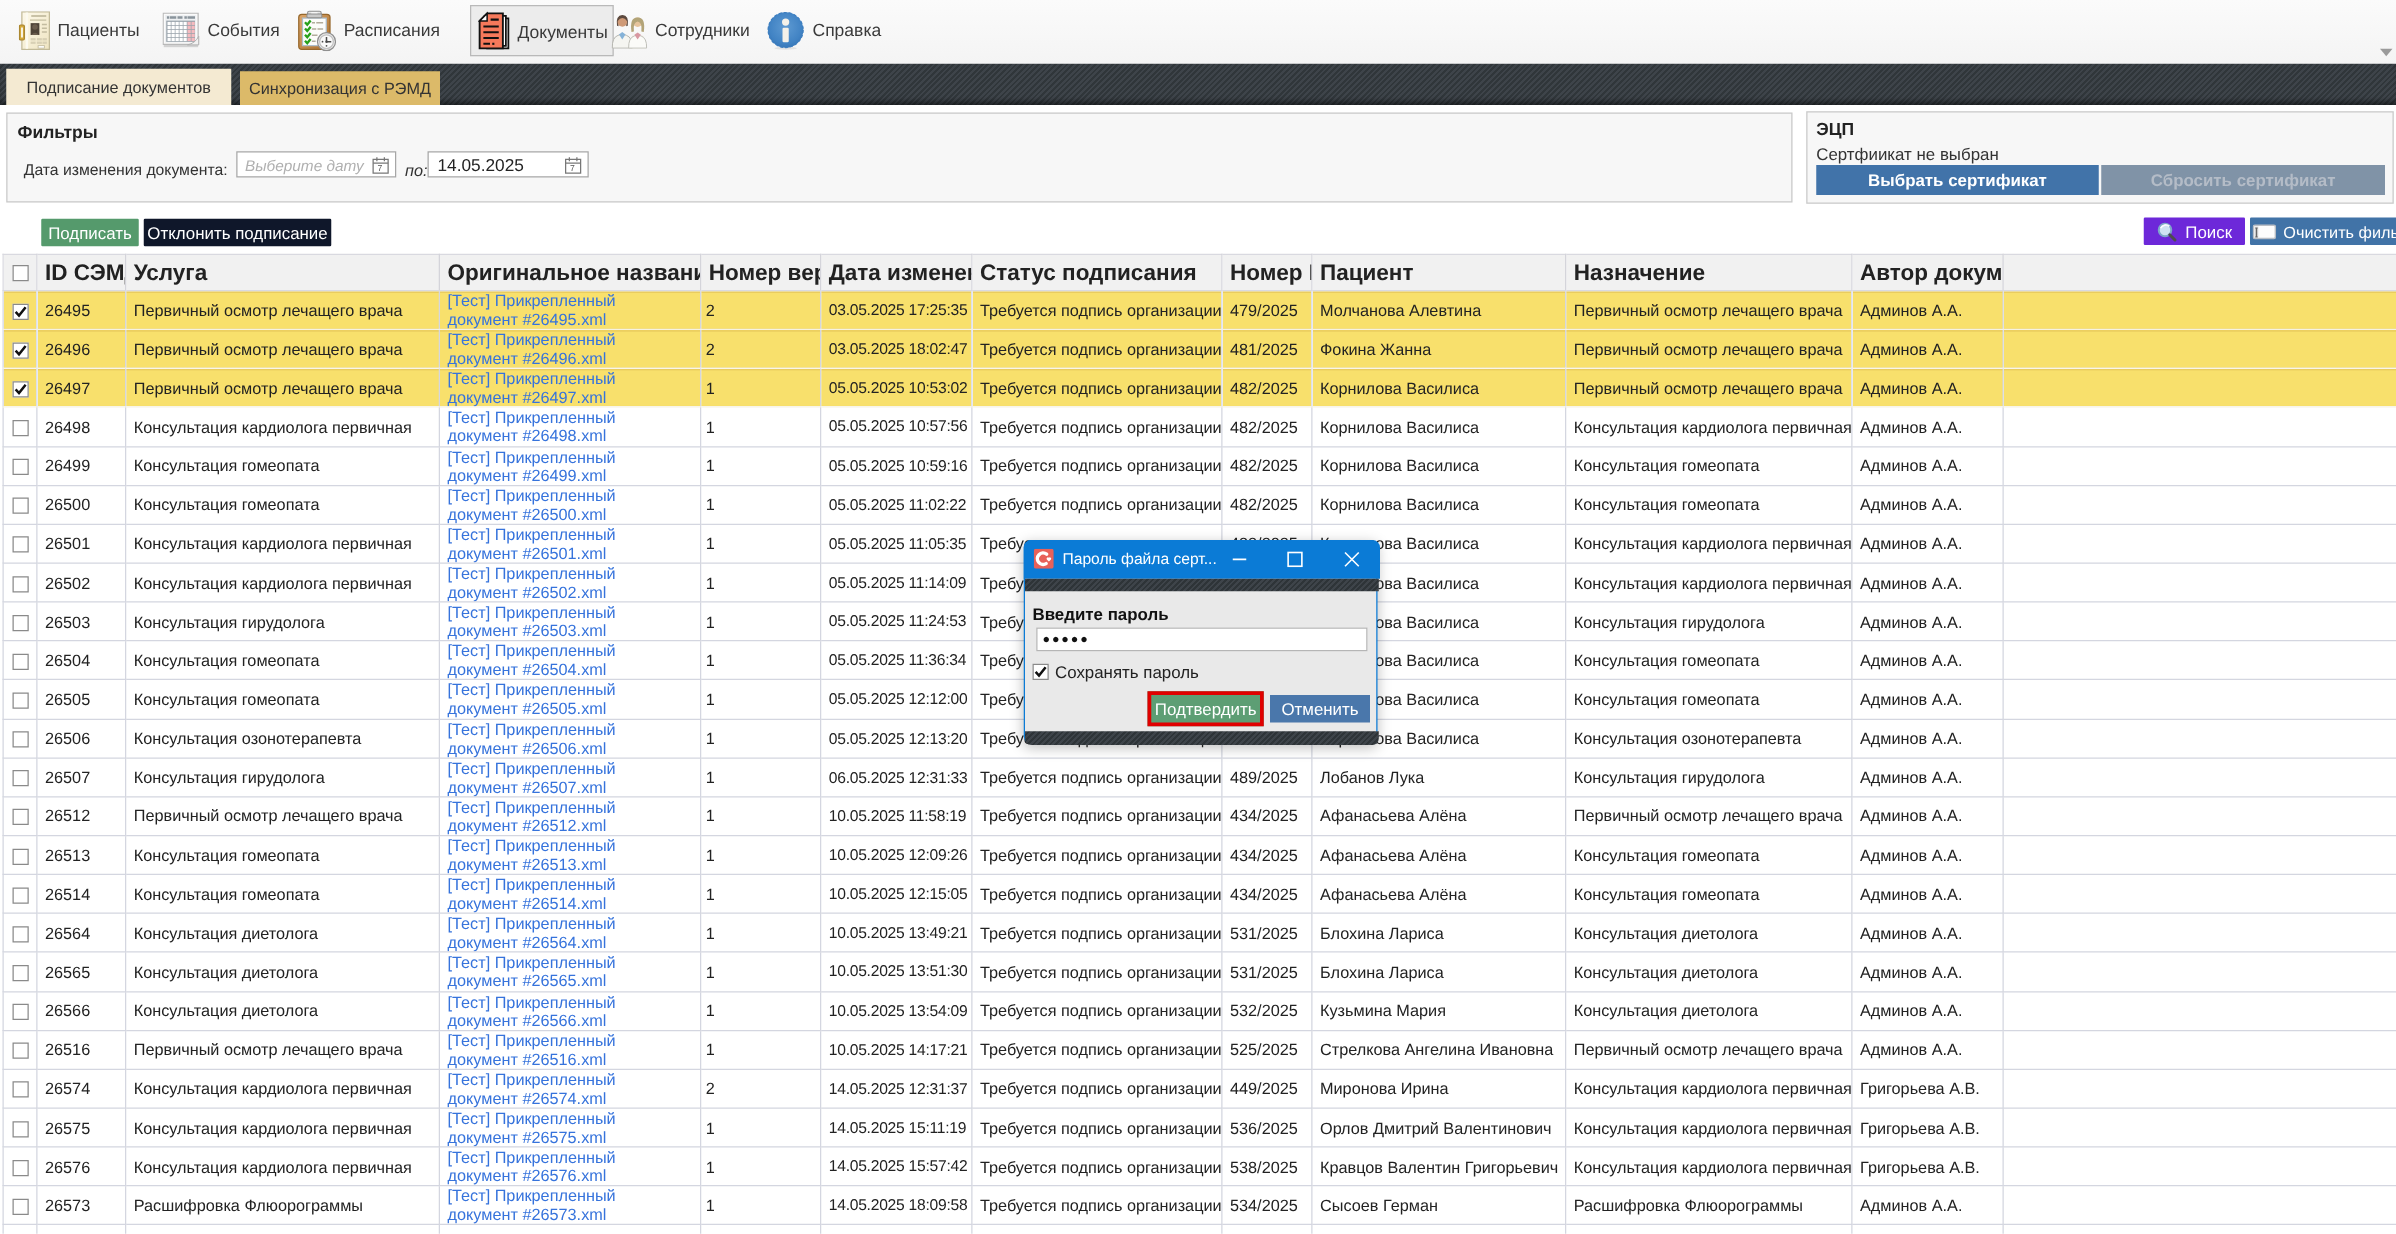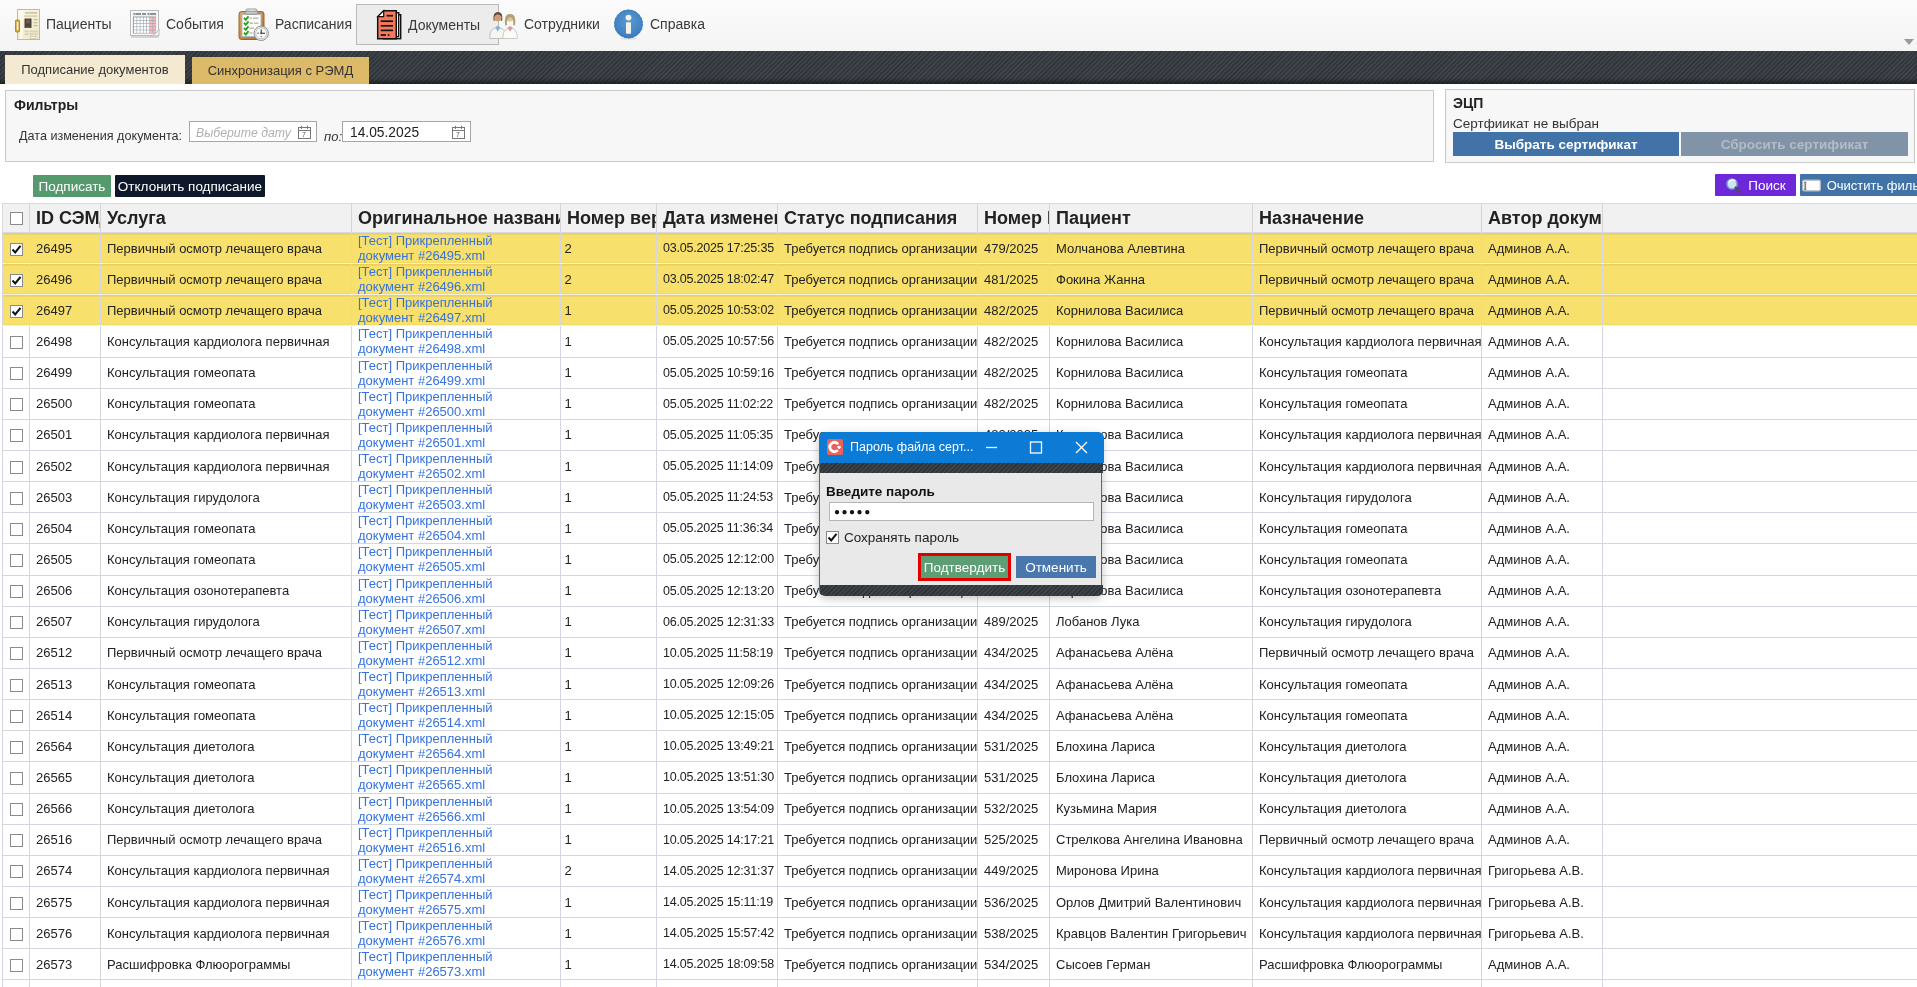--- a/index.html
+++ b/index.html
@@ -6,33 +6,33 @@
   font-family:"Liberation Sans", sans-serif; }
 #stage { position:relative; width:1917px; height:987px; }
 
 
 #toolbar { position:absolute; left:0; top:0; width:1917px; height:51px;
   background:linear-gradient(#fbfbfb,#f4f4f4); }
 .tbtn { position:absolute; top:2px; height:44px; display:flex; align-items:center;
   font-size:14px; color:#3a3a3a; }
 .tbtn .ic { display:block; }
 .tbtn .lbl { margin-left:6px; }
-#tb-doc { border:1px solid #b9b9b9; background:#ececec; padding:0 18px; top:4px; height:41px; }
+#tb-doc { border:1px solid #b9b9b9; background:#ececec; padding:0 4px; top:4px; height:41px;margin-left:20px; }
 #tb-arrow { position:absolute; right:3px; top:39px; width:0; height:0;
   border-left:5px solid transparent; border-right:5px solid transparent;
   border-top:6px solid #9a9a9a; }
 
 
 #tabband { position:absolute; left:0; top:51px; width:1917px; height:33px;
   background:repeating-linear-gradient(135deg,#3e444a 0 1.6px,#30363a 1.6px 3.2px);
   box-shadow: inset 0 -5px 4px -2px rgba(0,0,0,0.45); }
 .tab { position:absolute; font-size:13px; color:#333; display:flex;
   align-items:center; justify-content:center; }
 #tab1 { left:5px; top:4px; width:180px; height:29px; background:#f4ead2; }
-#tab2 { left:192px; top:6px; width:177px; height:27px; background:#dcba69; }
+#tab2 { left:192px; top:6px; width:160px; height:27px; background:#dcba69; }
 
 
 #fbox { position:absolute; left:5px; top:90px; width:1429px; height:72px;
   background:#f7f7f7; border:1px solid #c9c9c9; }
 #fbox .ttl { position:absolute; left:8px; top:6px; font-size:14px; font-weight:bold; color:#222; }
 #fbox .dlab { position:absolute; left:13px; top:38px; font-size:12.6px; color:#333; }
 .din { position:absolute; background:#fff; border:1px solid #a6a6a6; height:21px; }
 #din1 { left:183px; top:30px; width:128px; }
 #din2 { left:336px; top:30px; width:129px; }
 .din .ph { position:absolute; left:6px; top:4px; font-size:12.3px; font-style:italic; color:#b0b0b0; }

